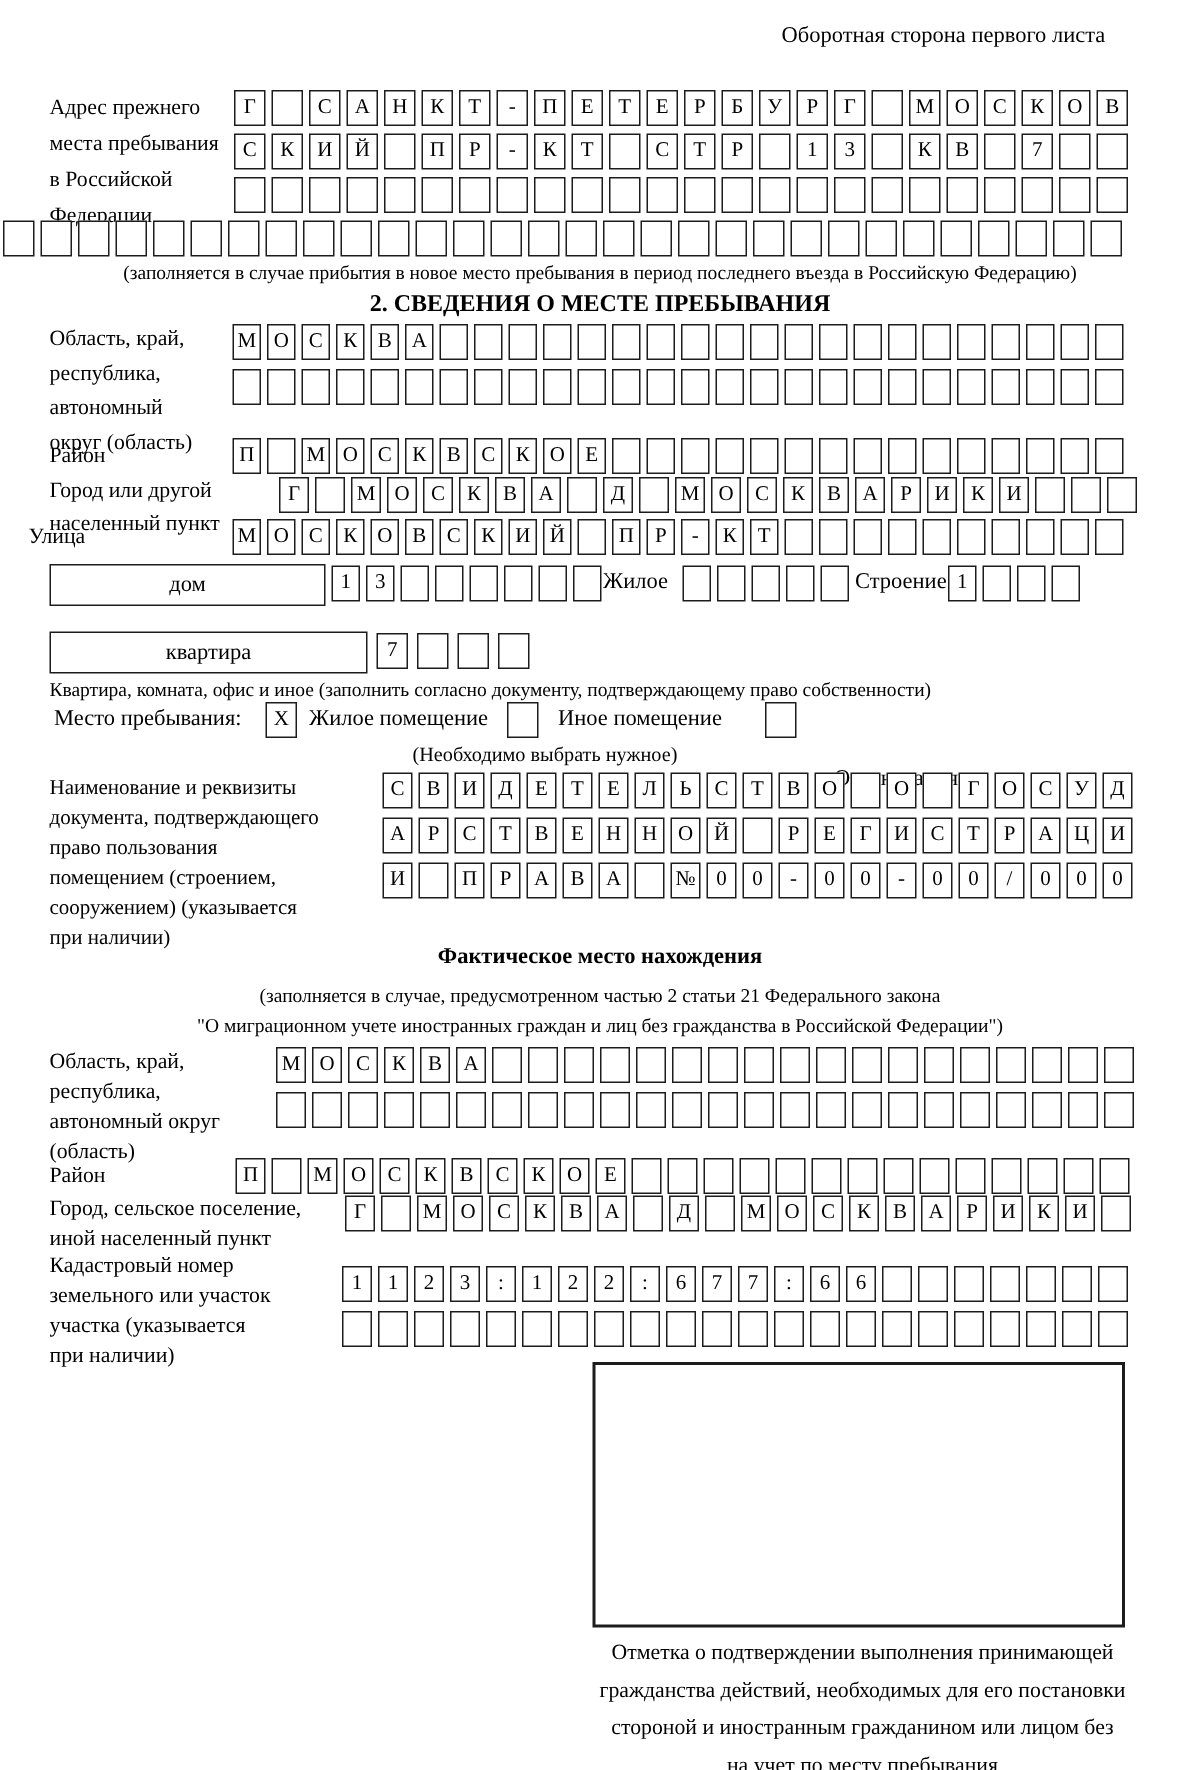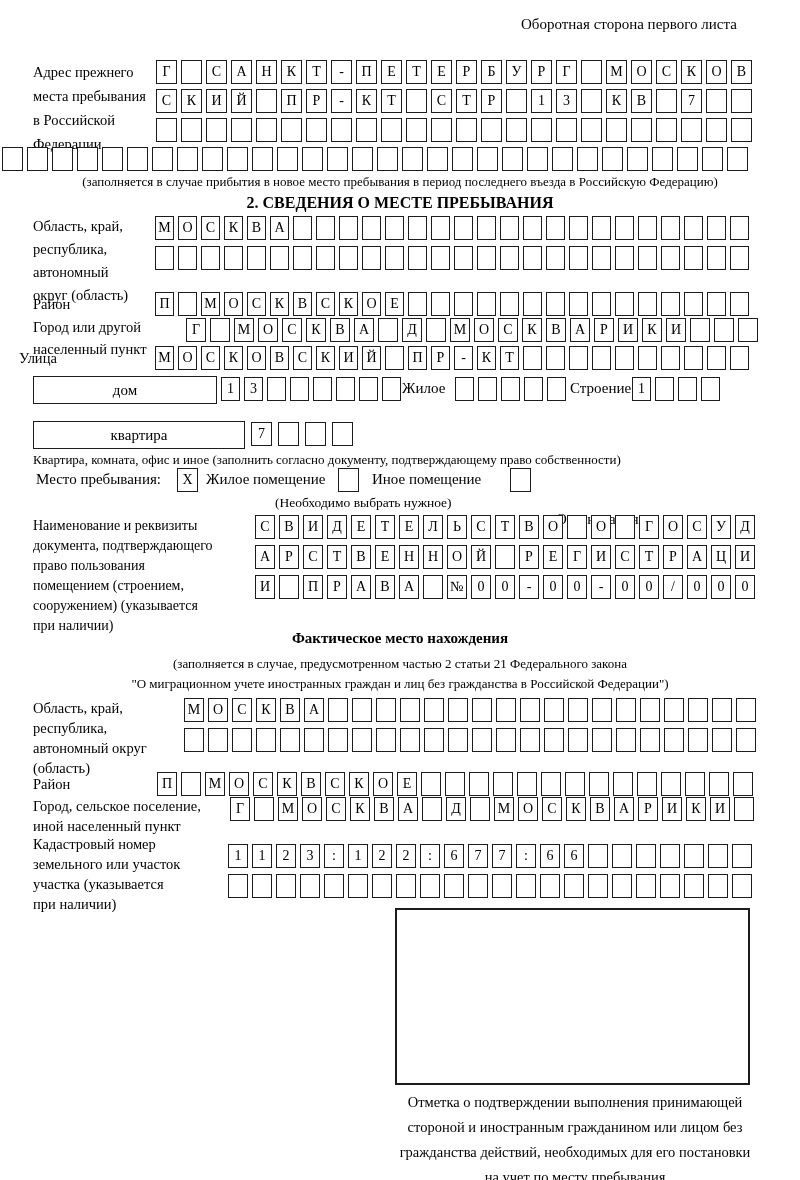--- a/index.html
+++ b/index.html
@@ -605,18 +605,18 @@
       <span class="cell"></span>
       <span class="cell"></span>
       <span class="cell"></span>
       <span class="cell"></span>
       <span class="cell"></span>
     </div>
 
   <div class="abs stampbox" style="left:395px;top:908px;width:355px;height:177px;"></div>
   <div class="abs stamp-caption" style="left:380px;top:1090px;width:390px;">
       <div>Отметка о подтверждении выполнения принимающей</div>
+      <div>гражданства действий, необходимых для его постановки</div>
       <div>стороной и иностранным гражданином или лицом без</div>
-      <div>гражданства действий, необходимых для его постановки</div>
       <div>на учет по месту пребывания</div>
     </div>
 
 </div>
 
 </body></html>

